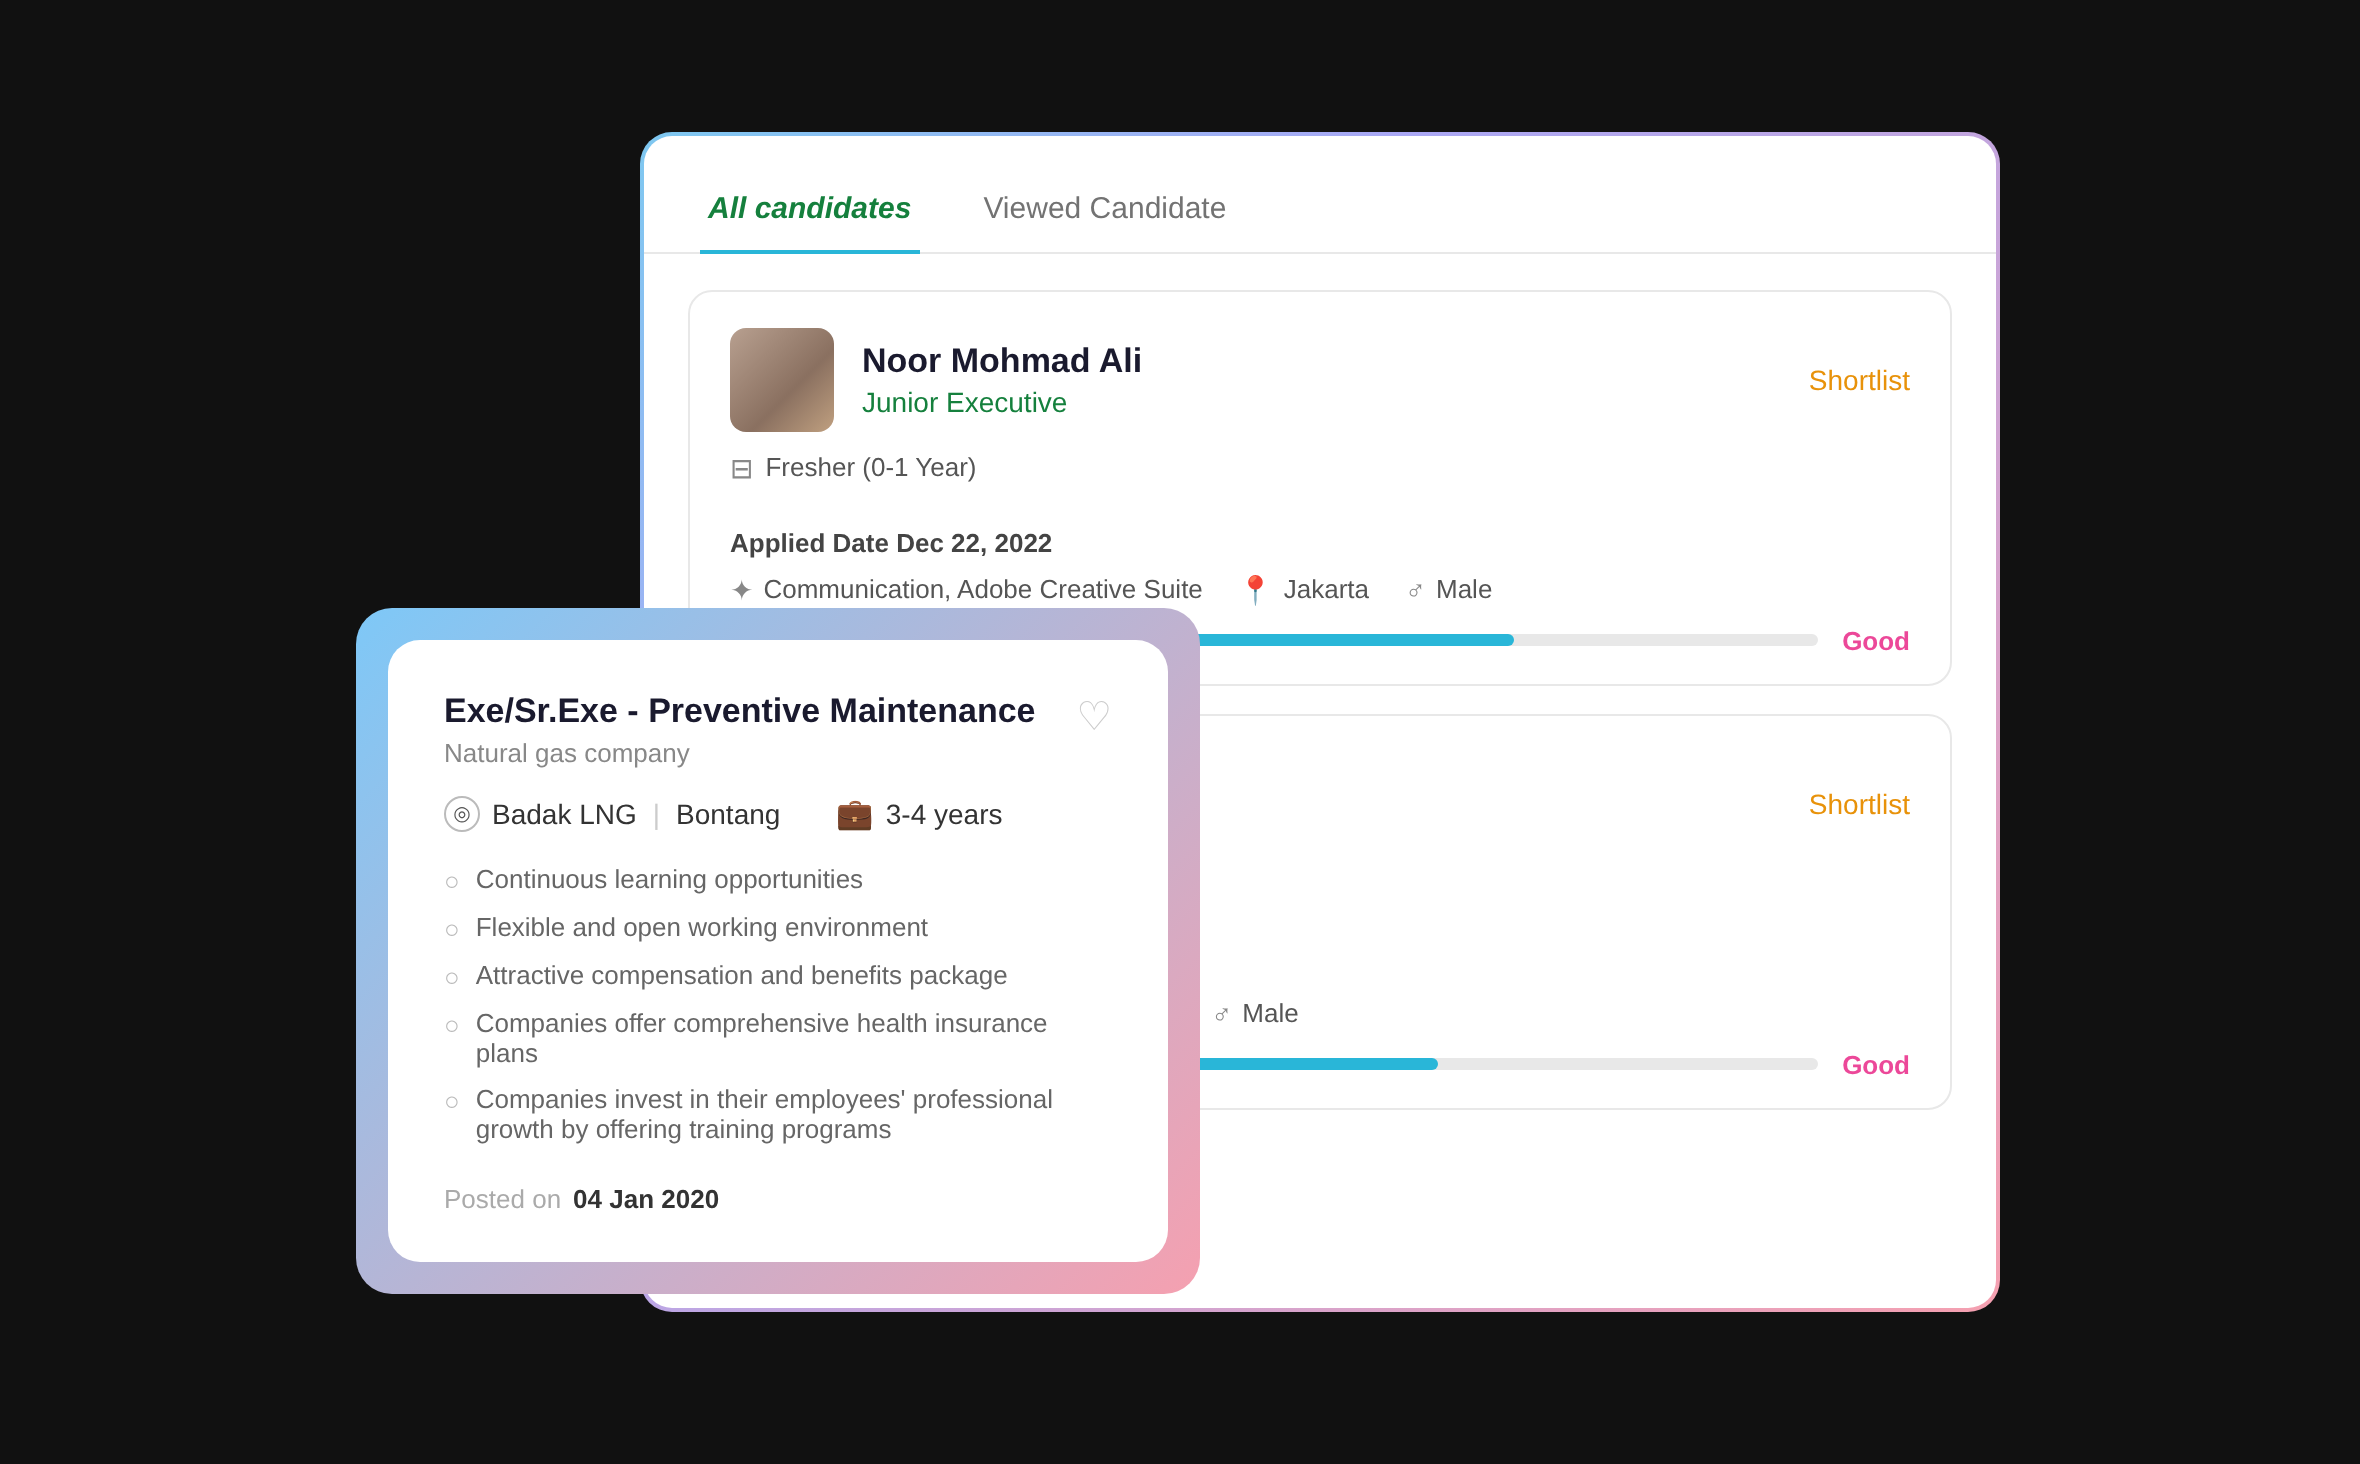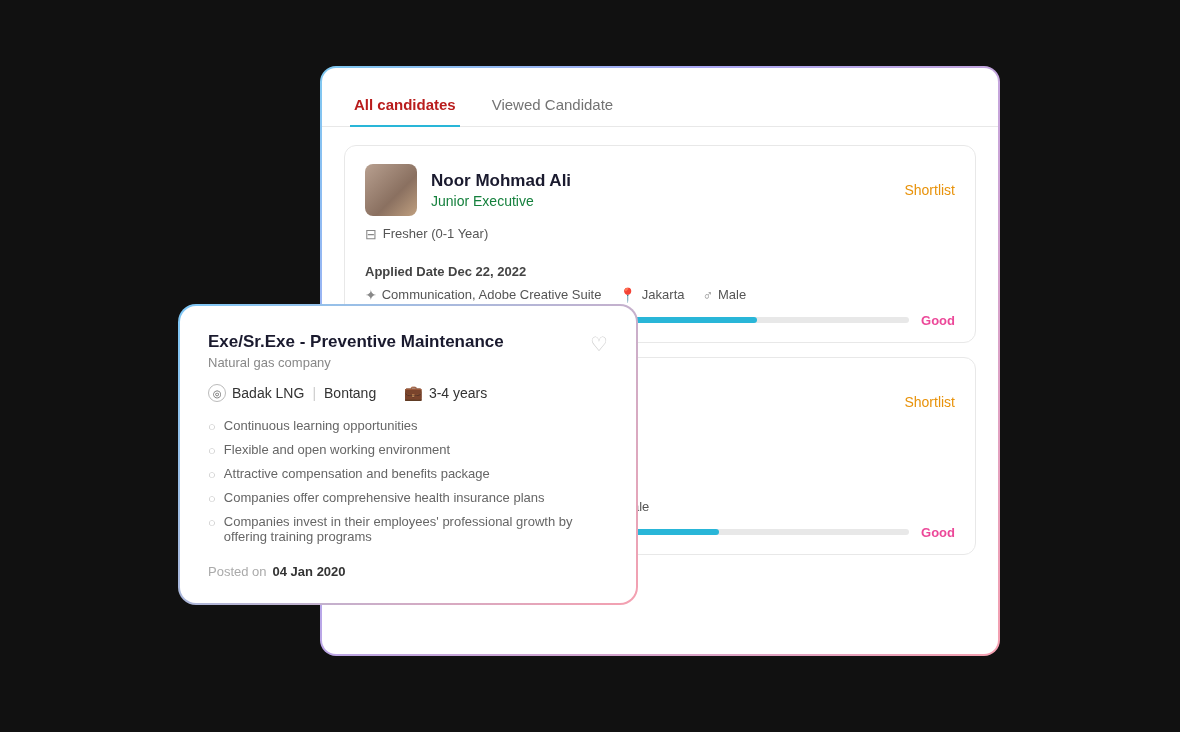--- a/index.html
+++ b/index.html
@@ -30,23 +30,24 @@
       padding: 10px 4px 12px 4px;
       margin-right: 28px;
       font-size: 15px;
       cursor: pointer;
       color: #737373;
       border-bottom: 2.5px solid transparent;
       margin-bottom: -1.5px;
     }
 
     .tab.active {
-      color: #b91c1c;
+      color: #15803d;
       border-bottom: 2.5px solid #29b6d8;
       font-weight: 600;
+      font-style: italic;
     }
 
     
     .candidate-list {
       padding: 18px 22px;
       display: flex;
       flex-direction: column;
       gap: 14px;
     }
 
@@ -269,24 +270,24 @@
     .posted-date {
       font-weight: 700;
       color: #333;
     }
 
     
     .job-card-outer {
       position: absolute;
       top: 268px;
       left: -2px;
-      width: 460px;
+      width: 422px;
       background: linear-gradient(135deg, #7ec8f7, #f5a0b0);
       border-radius: 18px;
-      padding: 2px;
+      padding: 16px;
       z-index: 9;
     }
 
     .job-card-outer-inner {
       background: #fff;
       border-radius: 16px;
       padding: 26px 28px 24px 28px;
     }
   </style>
 </head>

